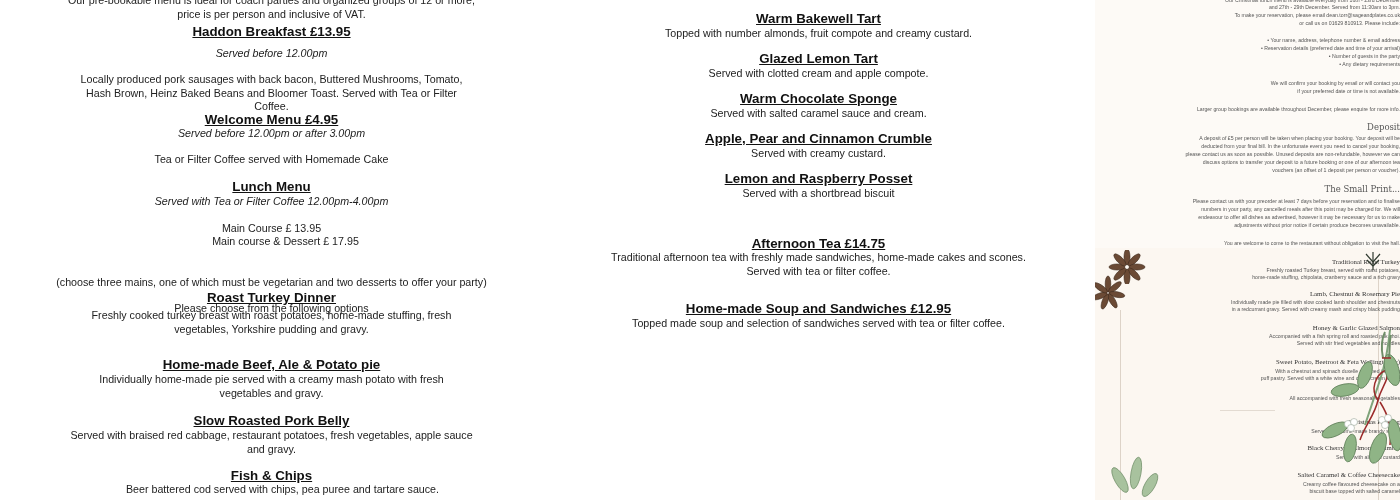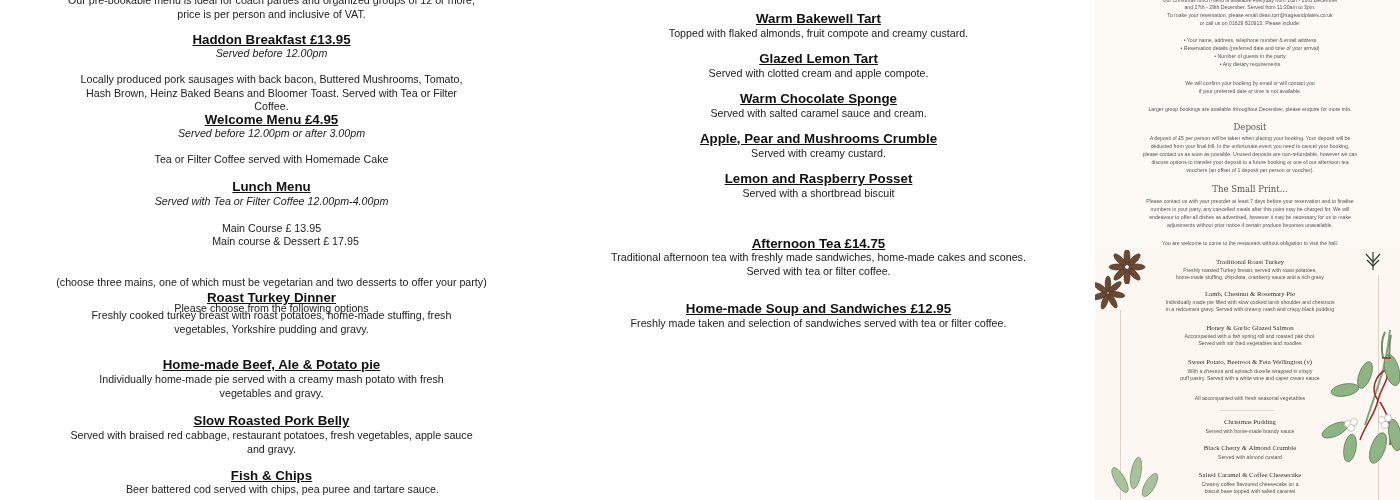--- a/index.html
+++ b/index.html
@@ -7,35 +7,35 @@
   .page{position:absolute;top:0;text-align:center;}
   .left{left:0;width:543px;}
   .mid{left:600px;width:437px;}
   .item{position:absolute;left:0;right:0;text-align:center;}
   .h{font-weight:bold;text-decoration:underline;font-size:13.3px;line-height:16px;color:#111;}
   .d{font-size:10.7px;line-height:13.5px;color:#222;}
   .it{font-style:italic;}
   .right{position:absolute;left:1095px;top:0;width:305px;height:500px;background:#fdf9f4;overflow:hidden;}
   .r-top{position:absolute;left:0;top:0;width:305px;height:248px;background:#fdfaf6;}
   .r-bot{position:absolute;left:0;top:248px;width:305px;height:252px;background:#fcf7f1;}
-  .rt{position:absolute;left:5px;right:0;text-align:center;font-size:5.2px;line-height:7.4px;color:#555;}
+  .rt{position:absolute;left:5px;right:0;text-align:right;font-size:5.2px;line-height:7.4px;color:#555;}
   .rh{font-family:"DejaVu Serif",serif;font-size:8.5px;color:#555;}
   .rmh{font-family:"Liberation Serif",serif;font-size:6.8px;color:#333;line-height:8.5px;}
   .rmd{font-size:5.2px;line-height:6.8px;color:#555;}
   .vline{position:absolute;width:1px;background:#ddd3c8;}
   .hline{position:absolute;height:1px;background:#e3dbd2;}
   svg{position:absolute;}
 </style>
 </head>
 <body>
 
 <div class="page left">
   <div class="item d" style="top:-6px;padding:0 60px;">Our pre-bookable menu is ideal for coach parties and organized groups of 12 or more, price is per person and inclusive of VAT.</div>
 
-  <div class="item h" style="top:32px;">Haddon Breakfast £13.95</div>
+  <div class="item h" style="top:24px;">Haddon Breakfast £13.95</div>
   <div class="item d it" style="top:47px;">Served before 12.00pm</div>
   <div class="item d" style="top:73px;padding:0 75px;">Locally produced pork sausages with back bacon, Buttered Mushrooms, Tomato, Hash Brown, Heinz Baked Beans and Bloomer Toast. Served with Tea or Filter Coffee.</div>
 
   <div class="item h" style="top:112px;">Welcome Menu £4.95</div>
   <div class="item d it" style="top:127px;">Served before 12.00pm or after 3.00pm</div>
   <div class="item d" style="top:153px;">Tea or Filter Coffee served with Homemade Cake</div>
 
   <div class="item h" style="top:179px;">Lunch Menu</div>
   <div class="item d it" style="top:195px;">Served with Tea or Filter Coffee 12.00pm-4.00pm</div>
   <div class="item d" style="top:222px;">Main Course £ 13.95</div>
@@ -53,39 +53,39 @@
   <div class="item d" style="top:429px;padding:0 67px;">Served with braised red cabbage, restaurant potatoes, fresh vegetables, apple sauce and gravy.</div>
 
   <div class="item h" style="top:468px;">Fish &amp; Chips</div>
   <div class="item d" style="top:483px;margin-left:22px;">Beer battered cod served with chips, pea puree and tartare sauce.</div>
 </div>
 
 <div class="page mid">
   <div class="item d" style="top:-12px;"></div>
 
   <div class="item h" style="top:11px;">Warm Bakewell Tart</div>
-  <div class="item d" style="top:27px;">Topped with flaked almonds, fruit compote and creamy custard.</div>
+  <div class="item d" style="top:27px;">Topped with number almonds, fruit compote and creamy custard.</div>
 
   <div class="item h" style="top:51px;">Glazed Lemon Tart</div>
   <div class="item d" style="top:67px;">Served with clotted cream and apple compote.</div>
 
   <div class="item h" style="top:91px;">Warm Chocolate Sponge</div>
   <div class="item d" style="top:107px;">Served with salted caramel sauce and cream.</div>
 
-  <div class="item h" style="top:131px;">Apple, Pear and Mushrooms Crumble</div>
+  <div class="item h" style="top:131px;">Apple, Pear and Cinnamon Crumble</div>
   <div class="item d" style="top:147px;">Served with creamy custard.</div>
 
   <div class="item h" style="top:171px;">Lemon and Raspberry Posset</div>
   <div class="item d" style="top:187px;">Served with a shortbread biscuit</div>
 
   <div class="item h" style="top:236px;">Afternoon Tea £14.75</div>
   <div class="item d" style="top:251px;padding:0 10px;">Traditional afternoon tea with freshly made sandwiches, home-made cakes and scones. Served with tea or filter coffee.</div>
 
   <div class="item h" style="top:301px;">Home-made Soup and Sandwiches £12.95</div>
-  <div class="item d" style="top:317px;">Freshly made taken and selection of sandwiches served with tea or filter coffee.</div>
+  <div class="item d" style="top:317px;">Topped made soup and selection of sandwiches served with tea or filter coffee.</div>
 </div>
 
 <div class="right">
   <div class="r-top"></div>
   <div class="r-bot"></div>
 
   <div class="rt" style="top:-3px;">Our Christmas lunch menu is available everyday from 16th - 23rd December</div>
   <div class="rt" style="top:4px;">and 27th - 29th December. Served from 11:30am to 3pm.</div>
   <div class="rt" style="top:12px;">To make your reservation, please email dean.torr@sageandplates.co.uk</div>
   <div class="rt" style="top:20px;">or call us on 01629 810913. Please include:</div>

